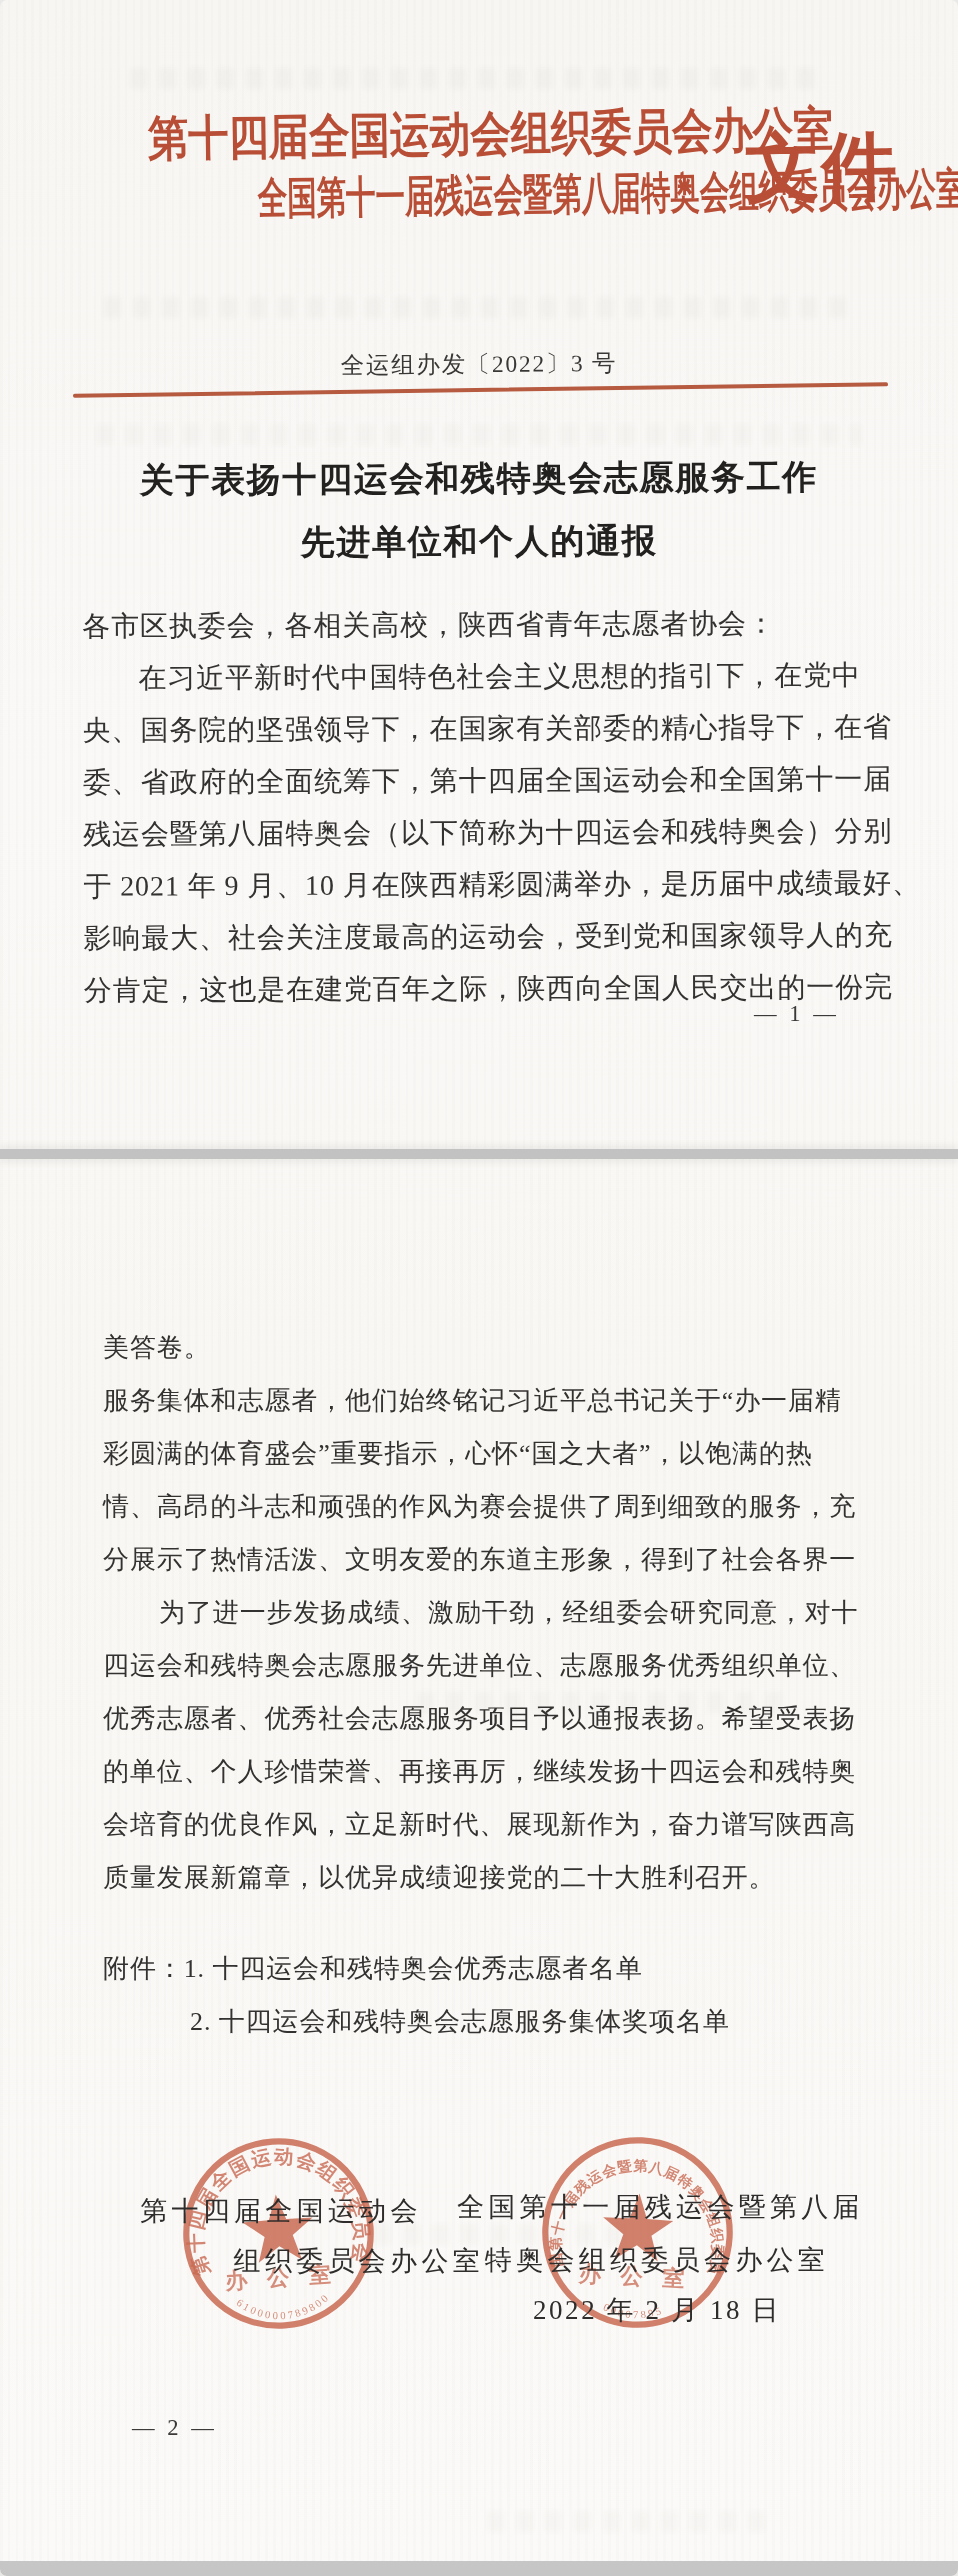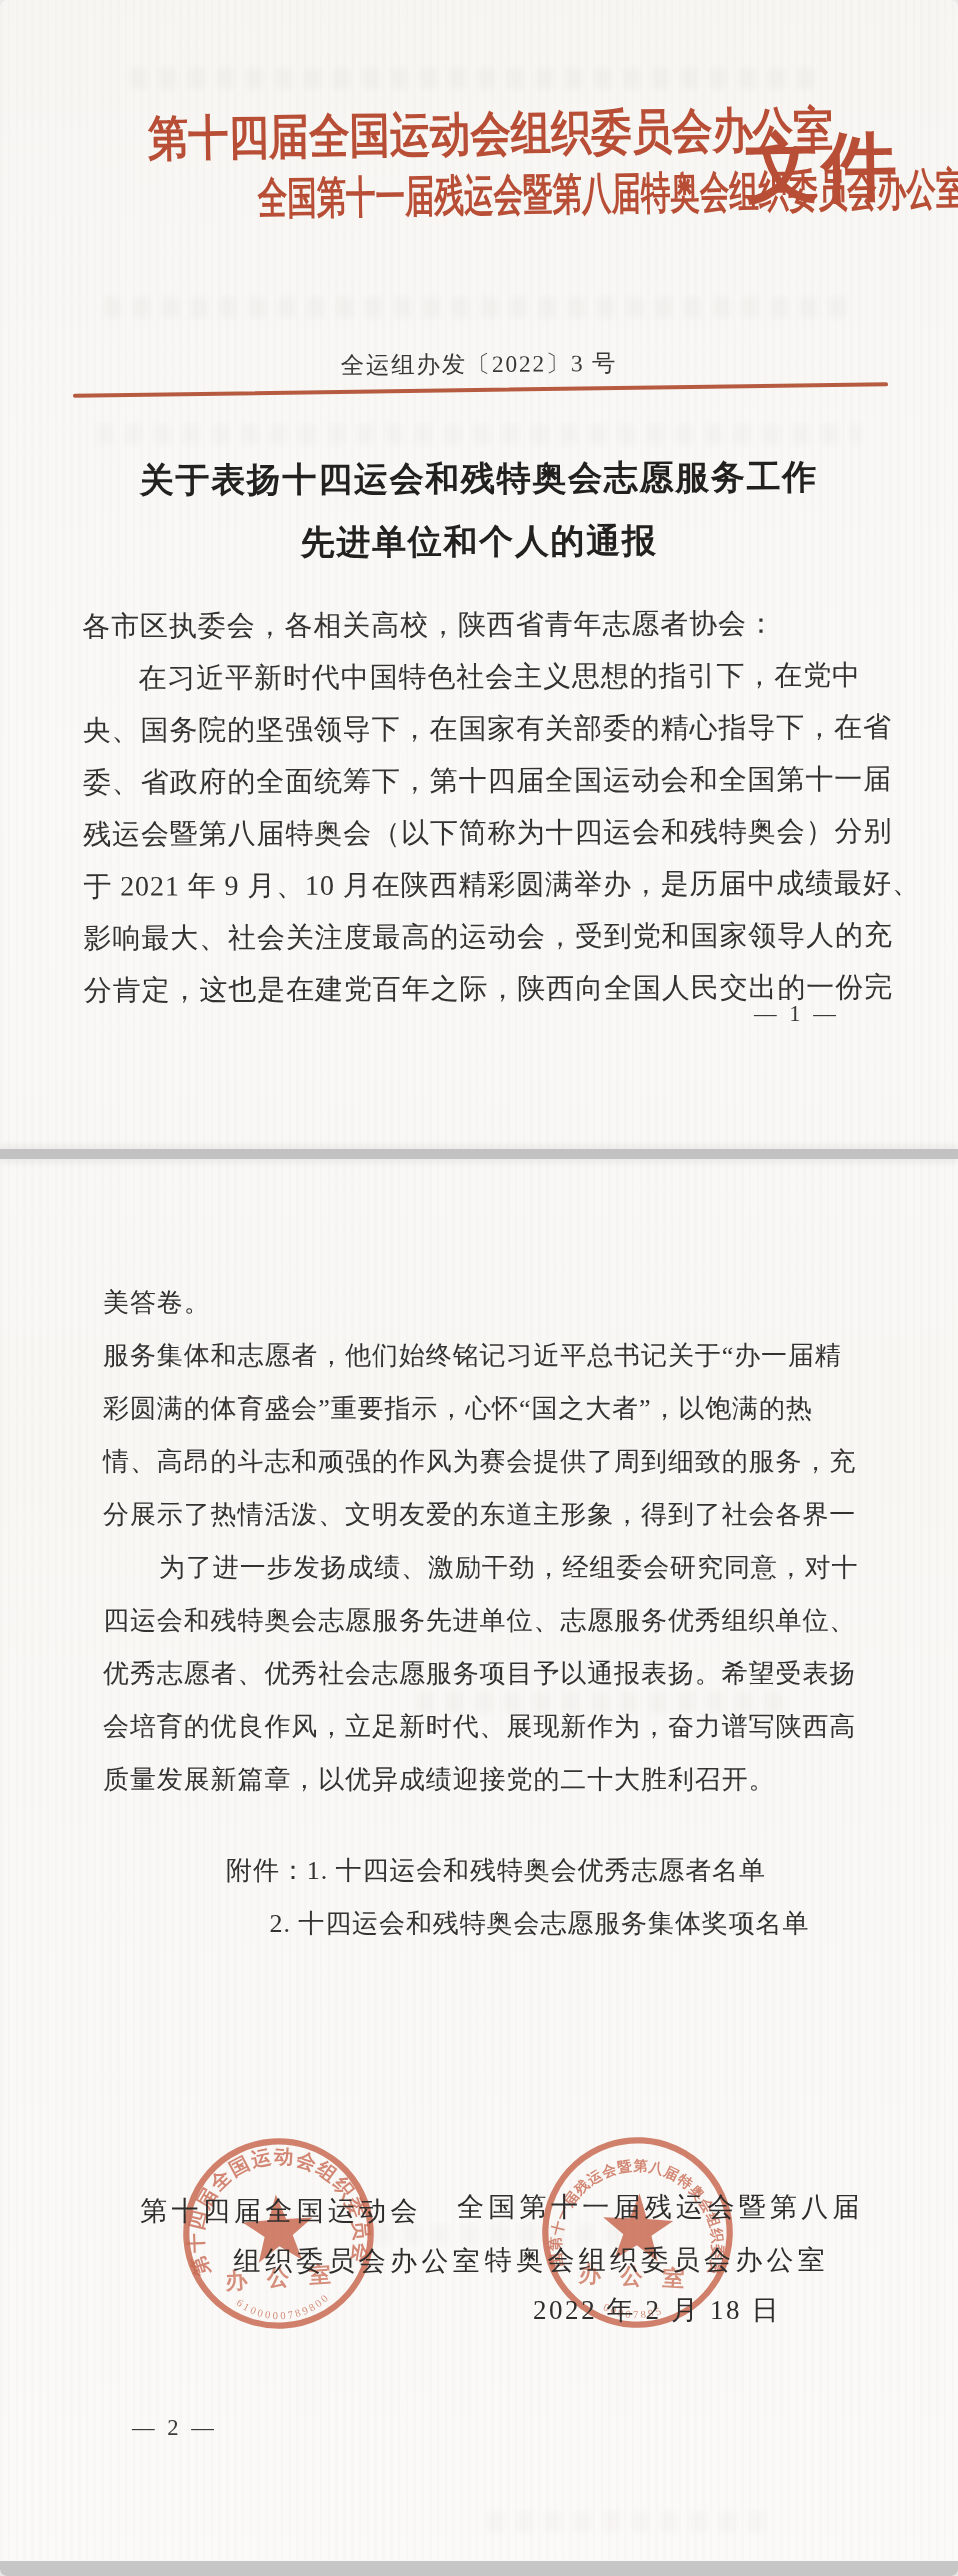--- a/index.html
+++ b/index.html
@@ -39,24 +39,24 @@
   .bline{white-space:nowrap;}
   .indent{padding-left:56px;}
   .pageno{position:absolute;font-size:22.6px;letter-spacing:3.5px;color:#3c3a38;white-space:nowrap;}
   .pageno1{left:754px;top:1001px;}
   .pageno2{left:132px;top:2415px;}
   
   .page-gap{position:absolute;left:0;top:1149px;width:958px;height:10.4px;background:#c2c2c2;
     box-shadow:0 -4.3px 6px rgba(0,0,0,.05), 0 4.3px 6px rgba(0,0,0,.05);}
   .bottom-bar{position:absolute;left:0;top:2561px;width:958px;height:14.8px;background:#c6c6c6;}
   
-  .p2-body{position:absolute;left:103px;top:1276px;width:786px;font-size:26px;
+  .p2-body{position:absolute;left:103px;top:1321px;width:786px;font-size:26px;
     line-height:53px;letter-spacing:0.9px;color:#343230;}
   .attach{margin-top:38px;}
-  .attach-row{white-space:nowrap;text-align:center;}
+  .attach-row{white-space:nowrap;}
   .attach-row2{padding-left:87px;font-family:Liberation Serif, serif;}
   
   .seal{position:absolute;width:195px;height:195px;z-index:2;opacity:.88;}
   .seal-left{left:181px;top:2136px;transform:rotate(-4deg);}
   .seal-right{left:540px;top:2135px;transform:rotate(3deg);}
   .sig-line{position:absolute;z-index:5;font-size:27px;letter-spacing:4.3px;color:#2f2d2b;
     white-space:nowrap;text-align:center;width:400px;}
   .sigL1{left:81px;top:2193px;}
   .sigL2{left:84px;top:2243px;text-align:right;}
   .sigR1{left:457px;top:2189px;}
@@ -109,20 +109,21 @@
   <div>
     <div class="p2-body">
       <div class="bline">美答卷。</div>
       <div class="bline">服务集体和志愿者，他们始终铭记习近平总书记关于“办一届精</div>
       <div class="bline">彩圆满的体育盛会”重要指示，心怀“国之大者”，以饱满的热</div>
       <div class="bline">情、高昂的斗志和顽强的作风为赛会提供了周到细致的服务，充</div>
       <div class="bline">分展示了热情活泼、文明友爱的东道主形象，得到了社会各界一</div>
       <div class="bline indent">为了进一步发扬成绩、激励干劲，经组委会研究同意，对十</div>
       <div class="bline">四运会和残特奥会志愿服务先进单位、志愿服务优秀组织单位、</div>
       <div class="bline">优秀志愿者、优秀社会志愿服务项目予以通报表扬。希望受表扬</div>
+      <div class="bline">的单位、个人珍惜荣誉、再接再厉，继续发扬十四运会和残特奥</div>
       <div class="bline">会培育的优良作风，立足新时代、展现新作为，奋力谱写陕西高</div>
       <div class="bline">质量发展新篇章，以优异成绩迎接党的二十大胜利召开。</div>
 
       <div class="attach">
         <div class="attach-row"><span>附件：</span><span>1. 十四运会和残特奥会优秀志愿者名单</span></div>
         <div class="attach-row attach-row2">2. 十四运会和残特奥会志愿服务集体奖项名单</div>
       </div>
     </div>
 
     <svg class="seal seal-left" viewBox="0 0 220 220">

